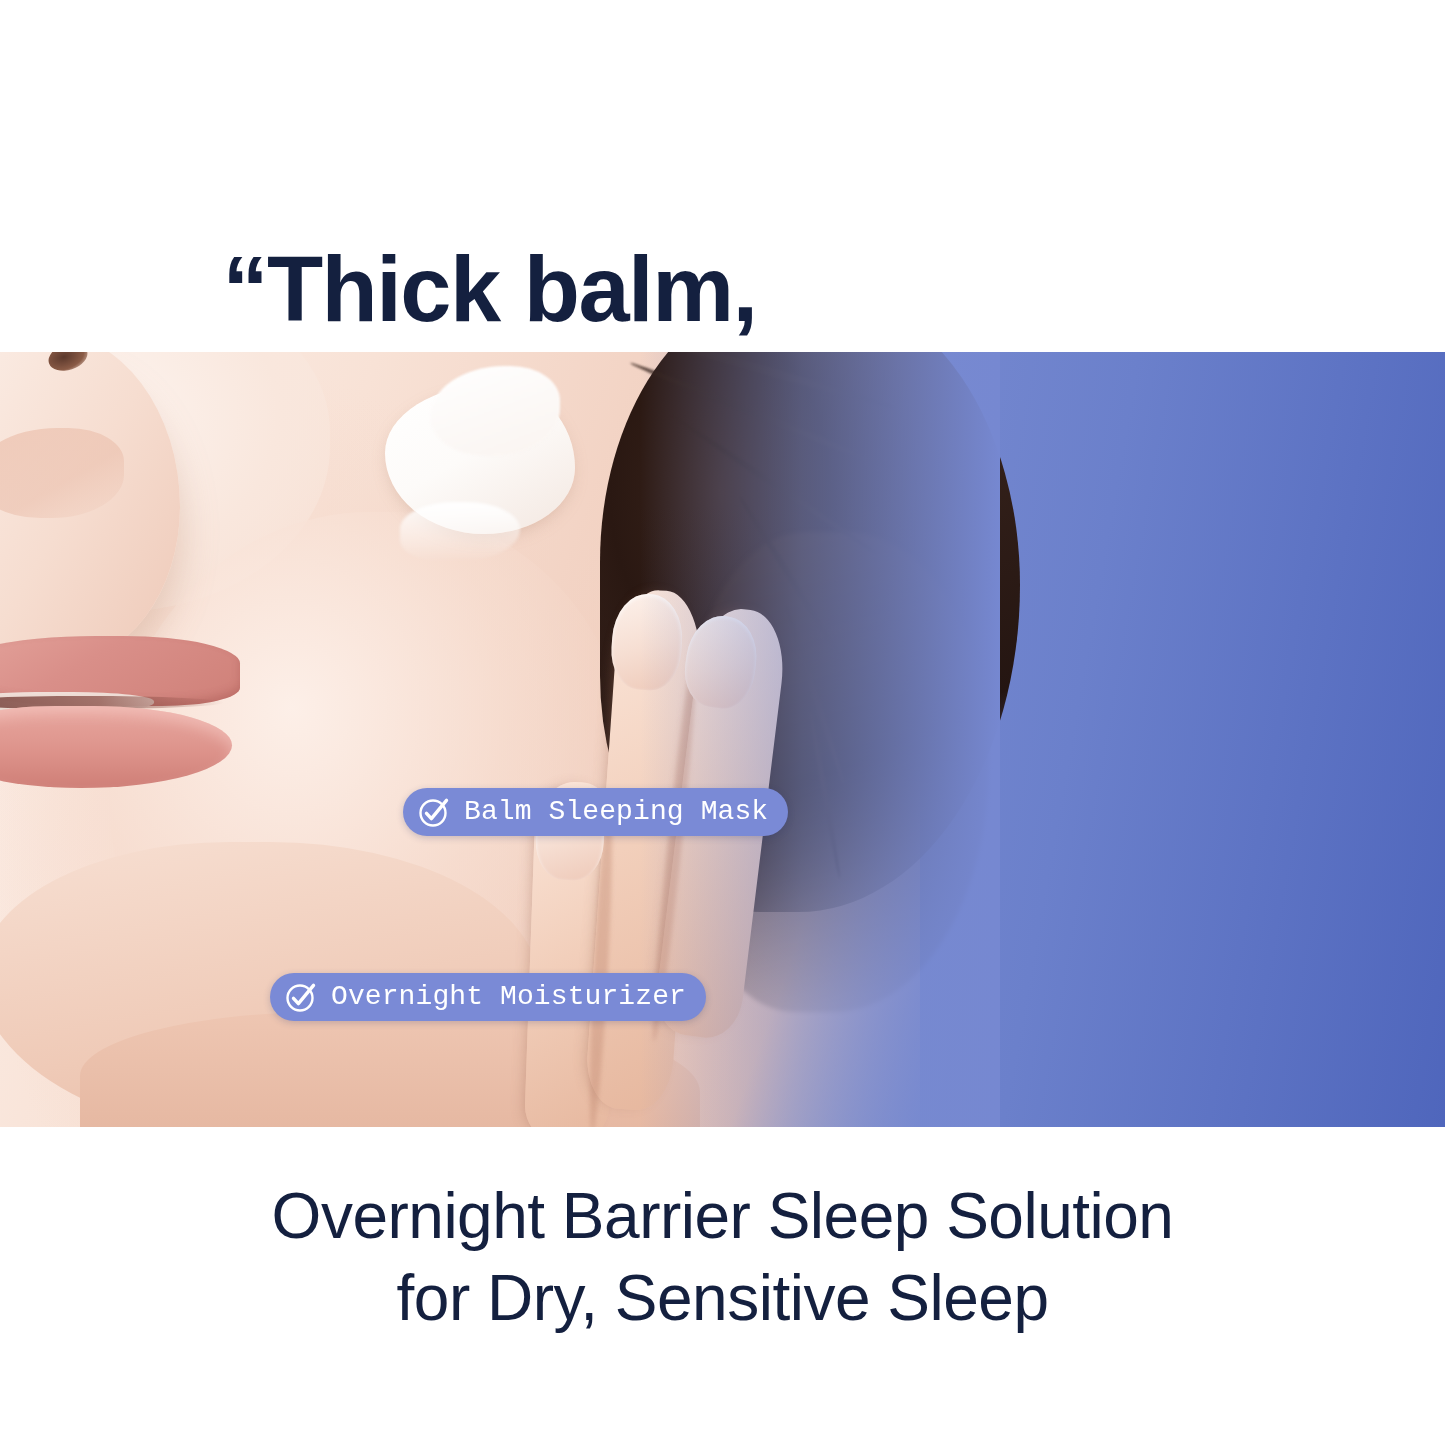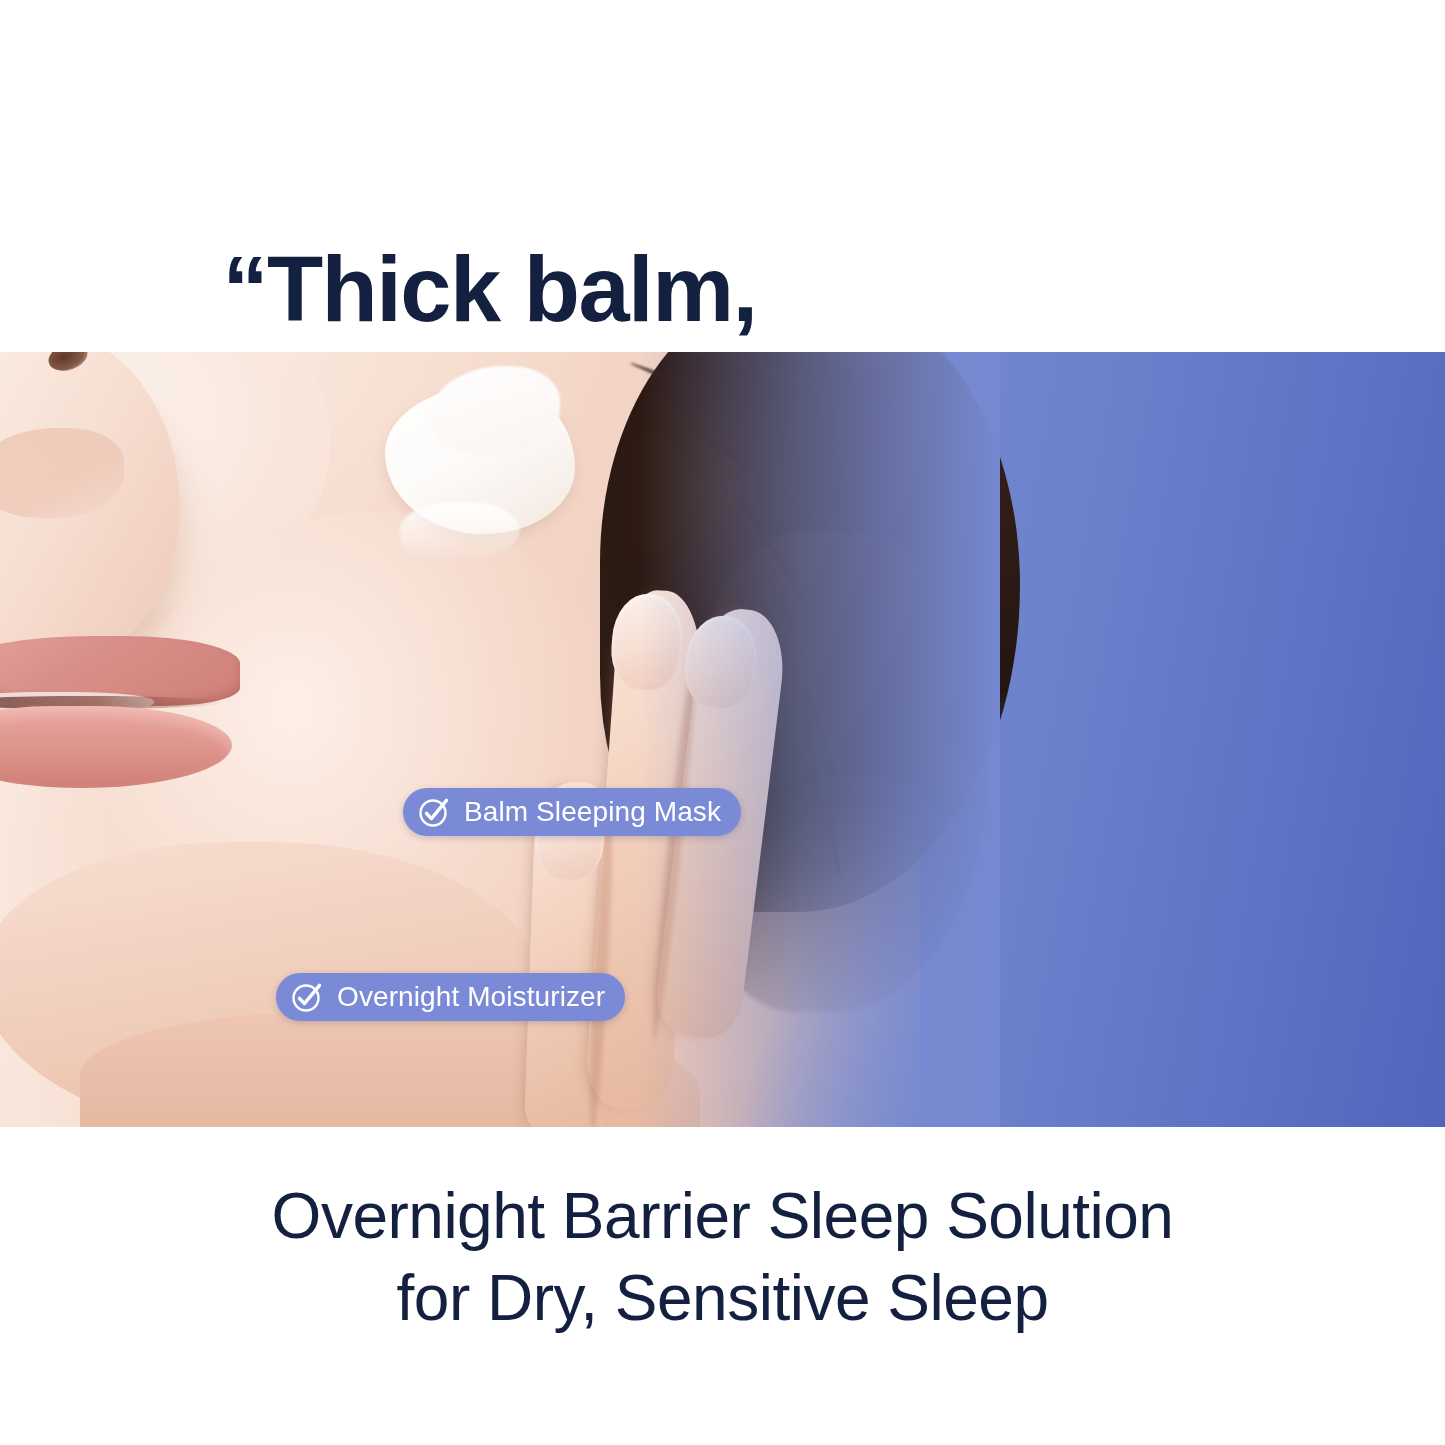--- a/index.html
+++ b/index.html
@@ -331,39 +331,39 @@
   .pill {
     position: absolute;
     display: flex;
     align-items: center;
     gap: 13px;
     height: 48px;
     padding: 0 20px 0 14px;
     border-radius: 24px;
     background: #7a8ad6;
     color: #ffffff;
-    font-family: Liberation Sans, sans-serif;
+    font-family: Liberation Mono, monospace;
     font-size: 28px;
     line-height: 48px;
     white-space: nowrap;
     box-shadow: 0 2px 7px rgba(40,55,110,0.22);
   }
   .pill-label {
     display: inline-block;
     letter-spacing: 0.1px;
   }
   .check-icon {
     display: block;
     width: 34px;
     height: 34px;
     flex: 0 0 34px;
   }
 
   .pill-1 { left: 403px; top: 436px; }
-  .pill-2 { left: 276px; top: 621px; justify-content: flex-end; }
+  .pill-2 { left: 270px; top: 621px; justify-content: flex-end; }
 
   
   .caption-band {
     position: absolute;
     left: 0;
     top: 1127px;
     width: 1382px;
     height: 318px;
     background: #ffffff;
   }

